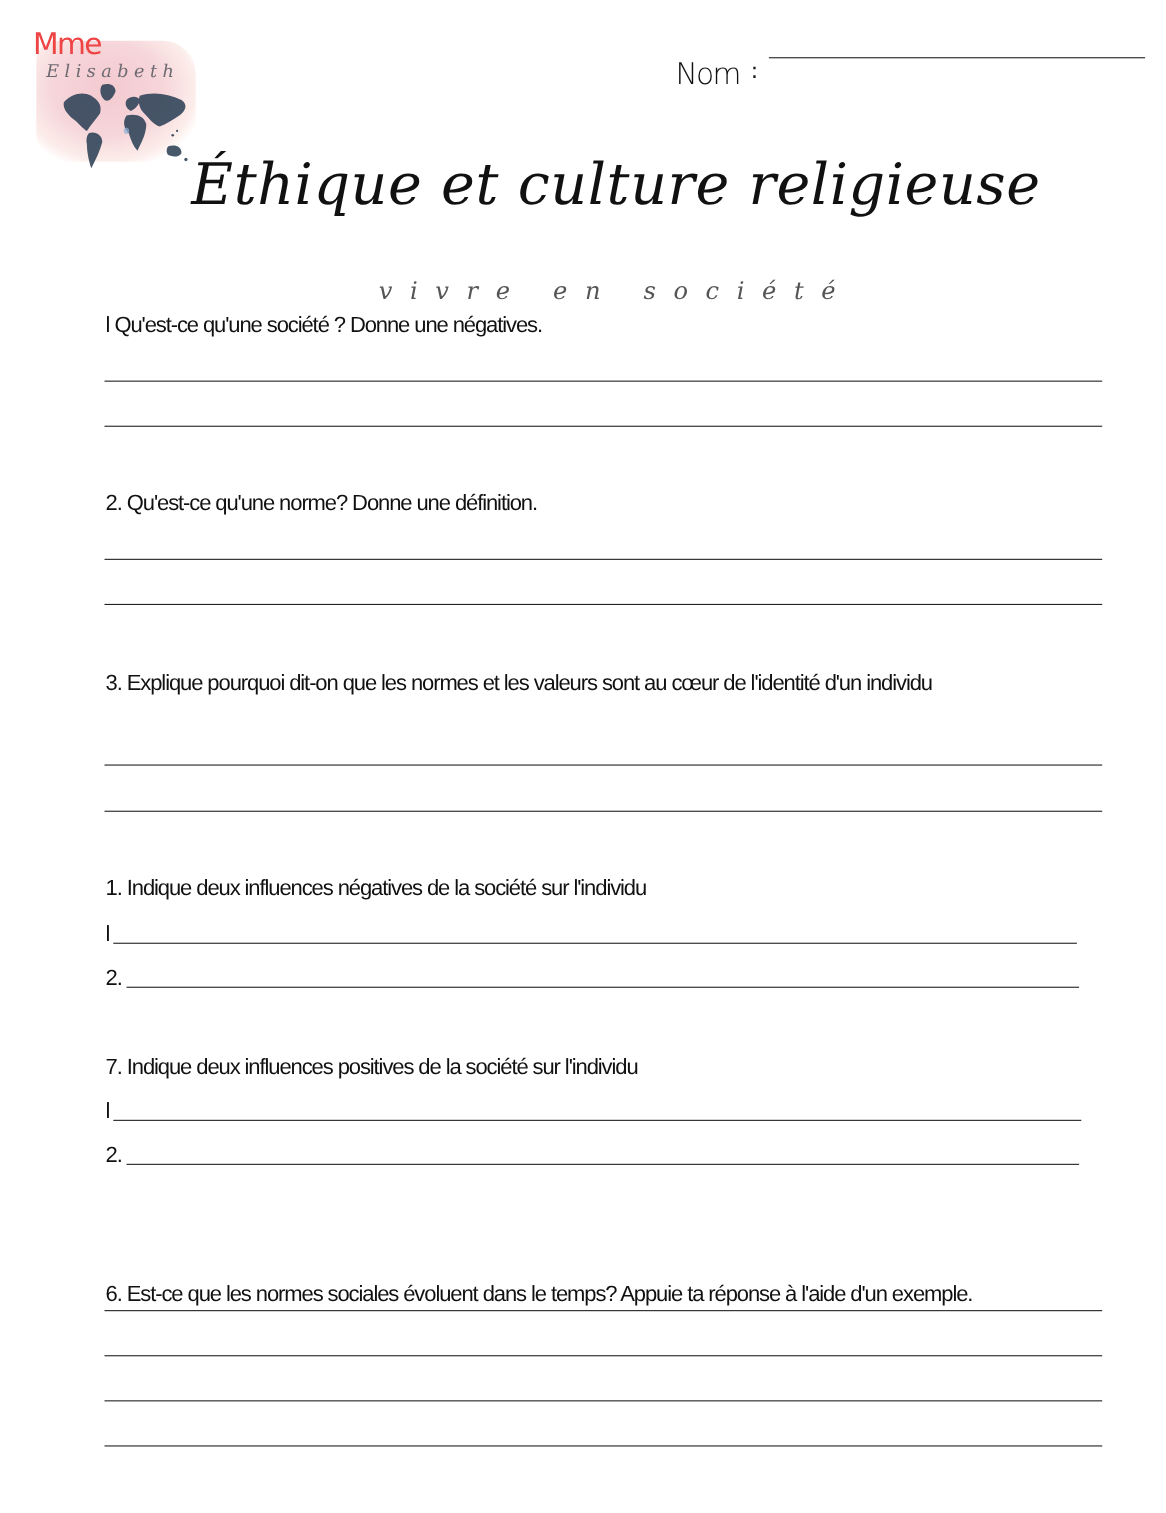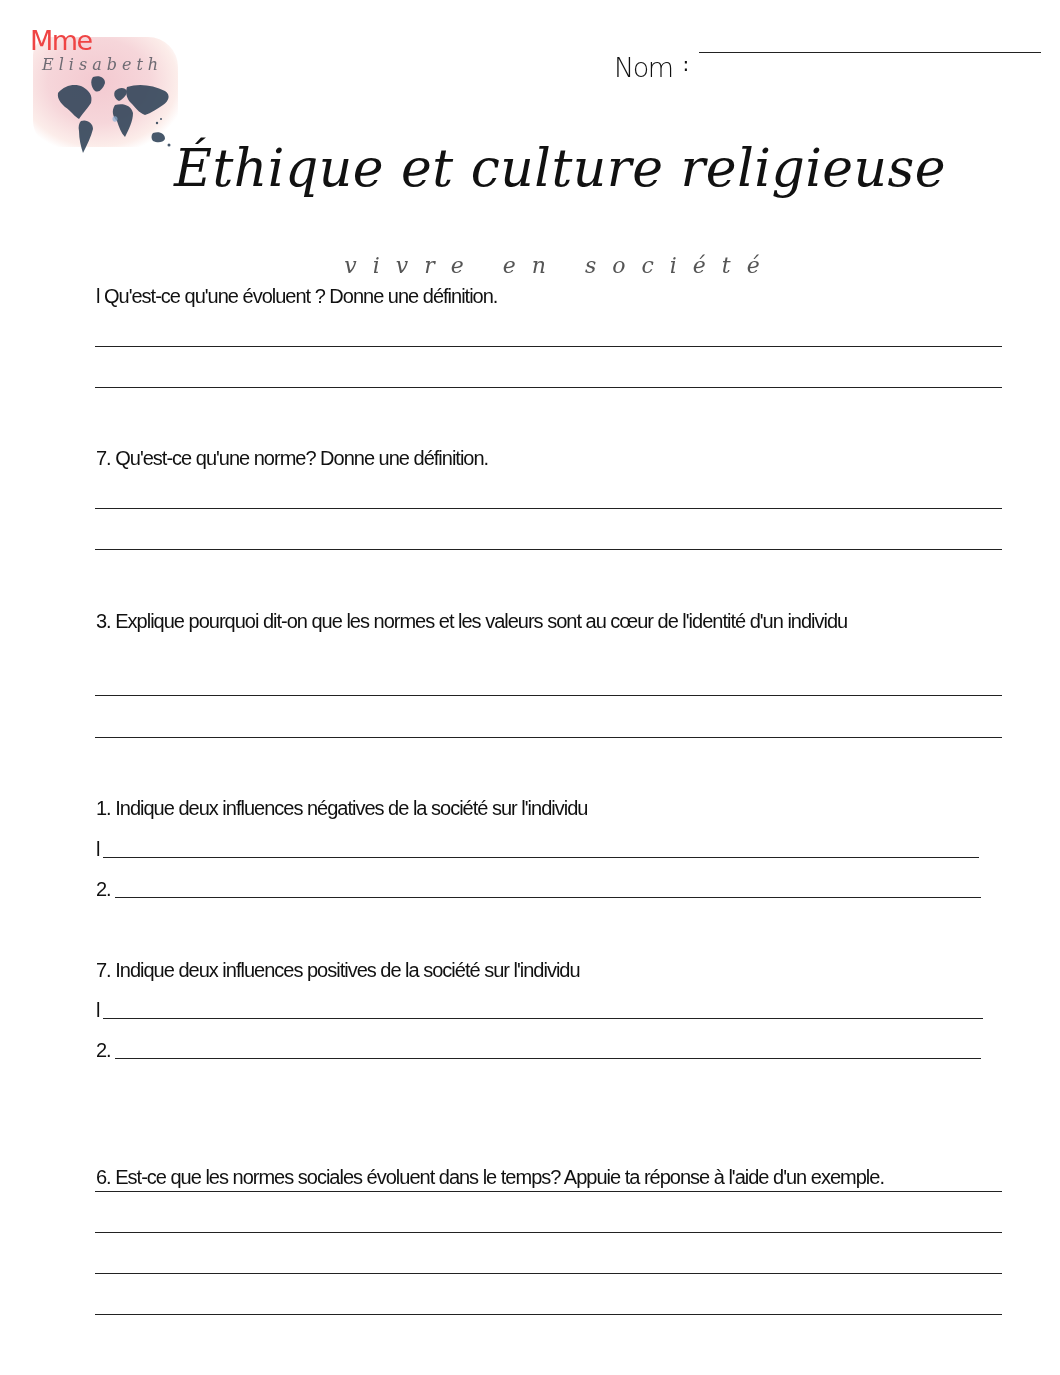--- a/index.html
+++ b/index.html
@@ -56,25 +56,25 @@
 
 <div class="nom">
   <span class="nom-label">Nom</span>
   <span class="nom-colon">:</span>
   <span class="nom-line"></span>
 </div>
 
 <div class="title">Éthique et culture religieuse</div>
 <div class="subtitle">vivre en société</div>
 
-<div class="q" style="top:285px;">l Qu'est-ce qu'une évoluent ? Donne une définition.</div>
+<div class="q" style="top:285px;">l Qu'est-ce qu'une société ? Donne une négatives.</div>
 <div class="rule" style="top:346px; width:907px;"></div>
 <div class="rule" style="top:387px; width:907px;"></div>
 
-<div class="q" style="top:447px;">7. Qu'est-ce qu'une norme? Donne une définition.</div>
+<div class="q" style="top:447px;">2. Qu'est-ce qu'une norme? Donne une définition.</div>
 <div class="rule" style="top:508px; width:907px;"></div>
 <div class="rule" style="top:549px; width:907px;"></div>
 
 <div class="q" style="top:610px;">3. Explique pourquoi dit-on que les normes et les valeurs sont au cœur de l'identité d'un individu</div>
 <div class="rule" style="top:695px; width:907px;"></div>
 <div class="rule" style="top:737px; width:907px;"></div>
 
 <div class="q" style="top:797px;">1. Indique deux influences négatives de la société sur l'individu</div>
 <div class="num-rule" style="top:838px;">
   <span class="n">l</span>

